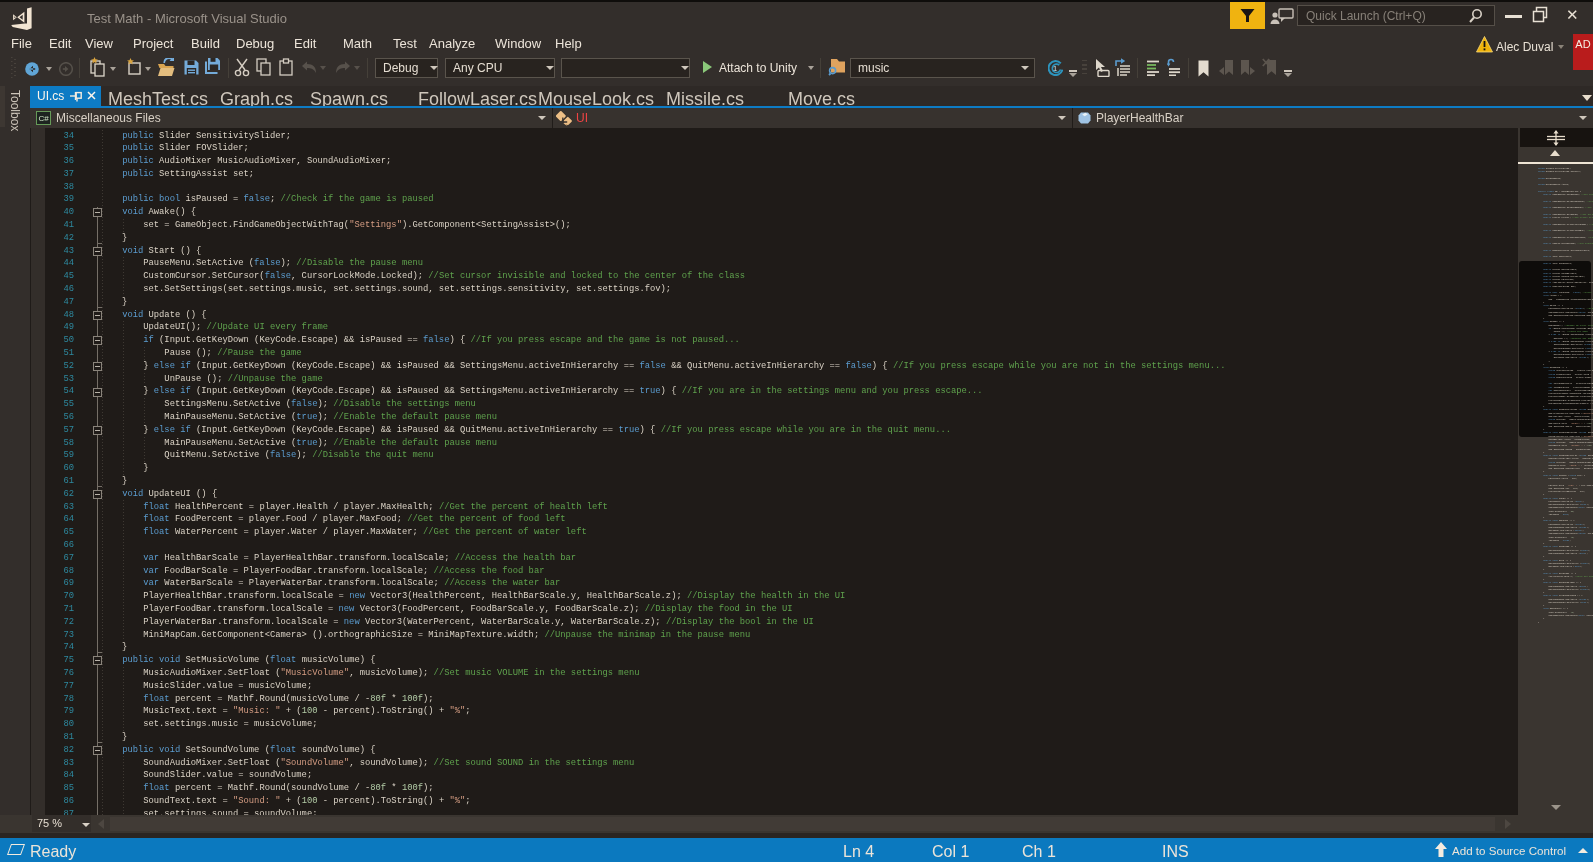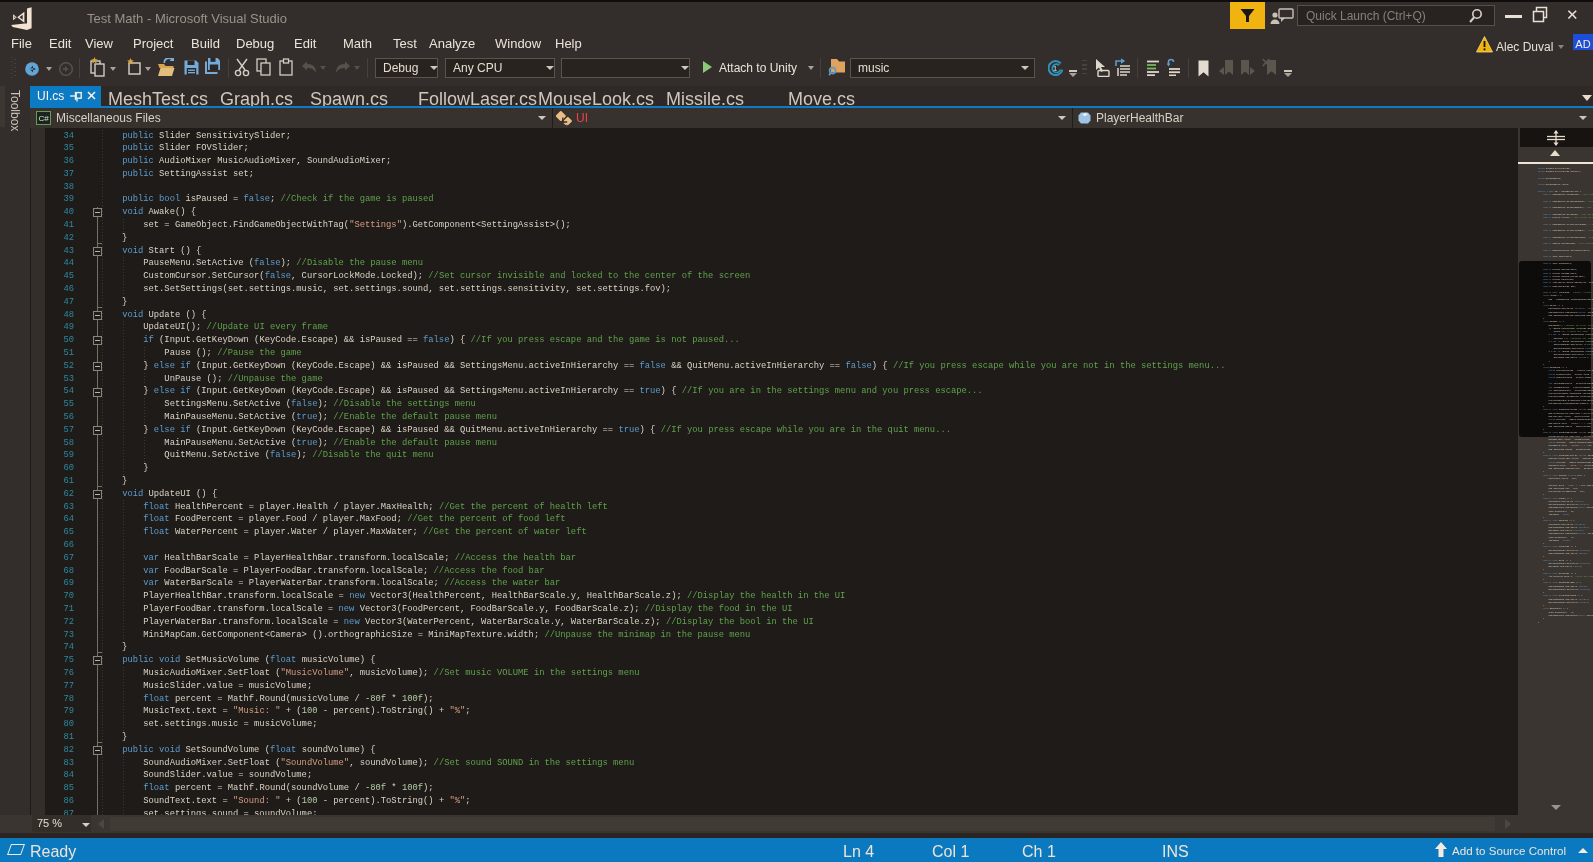--- a/index.html
+++ b/index.html
@@ -8,21 +8,21 @@
 
 #title{left:87px;top:11px;font-size:13px;color:#9a928a}
 #vslogo{left:11px;top:6px}
 #qlbox{left:1297px;top:5px;width:198px;height:21px;background:#282320;border:1px solid #554f48}
 #qltext{left:1306px;top:9px;font-size:12px;color:#878078}
 #minbtn{left:1505px;top:15px;width:17px;height:3px;background:#e8e0d4}
 #clsbtn{left:1566px;top:6px;font-size:15px;color:#e8e0d4}
 #warn2{left:1475px;top:40px}
 #user{left:1496px;top:40px;font-size:12px;color:#e8e0d4}
 #userdd{left:1558px;top:45px;border-top-color:#8a8378}
-#adbadge{left:1573px;top:34px;width:20px;height:16px;background:#1d4ed8;color:#f5ede1;font-size:11px;text-align:center;line-height:20px}
+#adbadge{left:1573px;top:34px;width:20px;height:36px;background:#b91c1c;color:#f5ede1;font-size:11px;text-align:center;line-height:20px}
 
 .menu{top:36px;font-size:13px;color:#ece4d9}
 
 .sep{top:58px;width:1px;height:20px;background:#454039}
 .combo{top:57.5px;height:20px;background:#28231f;border:1px solid #5a544c;font-size:12px;color:#e5ddd1}
 .combo span{position:absolute;left:7px;top:2.5px}
 .dd{width:0;height:0;border-left:4px solid transparent;border-right:4px solid transparent;border-top:4px solid #cfc7bc}
 .dds{width:0;height:0;border-left:3.5px solid transparent;border-right:3.5px solid transparent;border-top:4px solid #a9a299}
 
 #tabrow{left:30px;top:86px;width:1563px;height:20px;background:#2e2926}
@@ -380,21 +380,21 @@
     <b>public</b> Slider FOVSlider;
     <b>public</b> AudioMixer MusicAudioMixer, SoundAudioMixer;
     <b>public</b> SettingAssist set;
 
     <b>public</b> <b>bool</b> isPaused = <b>false</b>; <em>//Check if the game is paused</em>
     <b>void</b> Awake() {
         set = GameObject.FindGameObjectWithTag(<i>"Settings"</i>).GetComponent&lt;SettingAssist&gt;();
     }
     <b>void</b> Start () {
         PauseMenu.SetActive (<b>false</b>); <em>//Disable the pause menu</em>
-        CustomCursor.SetCursor(<b>false</b>, CursorLockMode.Locked); <em>//Set cursor invisible and locked to the center of the screen</em>
+        CustomCursor.SetCursor(<b>false</b>, CursorLockMode.Locked); <em>//Set cursor invisible and locked to the center of the class</em>
         set.SetSettings(set.settings.music, set.settings.sound, set.settings.sensitivity, set.settings.fov);
     }
     <b>void</b> Update () {
         UpdateUI(); <em>//Update UI every frame</em>
         <b>if</b> (Input.GetKeyDown (KeyCode.Escape) &amp;&amp; isPaused == <b>false</b>) { <em>//If you press escape and the game is not paused...</em>
             Pause (); <em>//Pause the game</em>
         } <b>else</b> <b>if</b> (Input.GetKeyDown (KeyCode.Escape) &amp;&amp; isPaused &amp;&amp; SettingsMenu.activeInHierarchy == <b>false</b> &amp;&amp; QuitMenu.activeInHierarchy == <b>false</b>) { <em>//If you press escape while you are not in the settings menu...</em>
             UnPause (); <em>//Unpause the game</em>
         } <b>else</b> <b>if</b> (Input.GetKeyDown (KeyCode.Escape) &amp;&amp; isPaused &amp;&amp; SettingsMenu.activeInHierarchy == <b>true</b>) { <em>//If you are in the settings menu and you press escape...</em>
             SettingsMenu.SetActive (<b>false</b>); <em>//Disable the settings menu</em>

